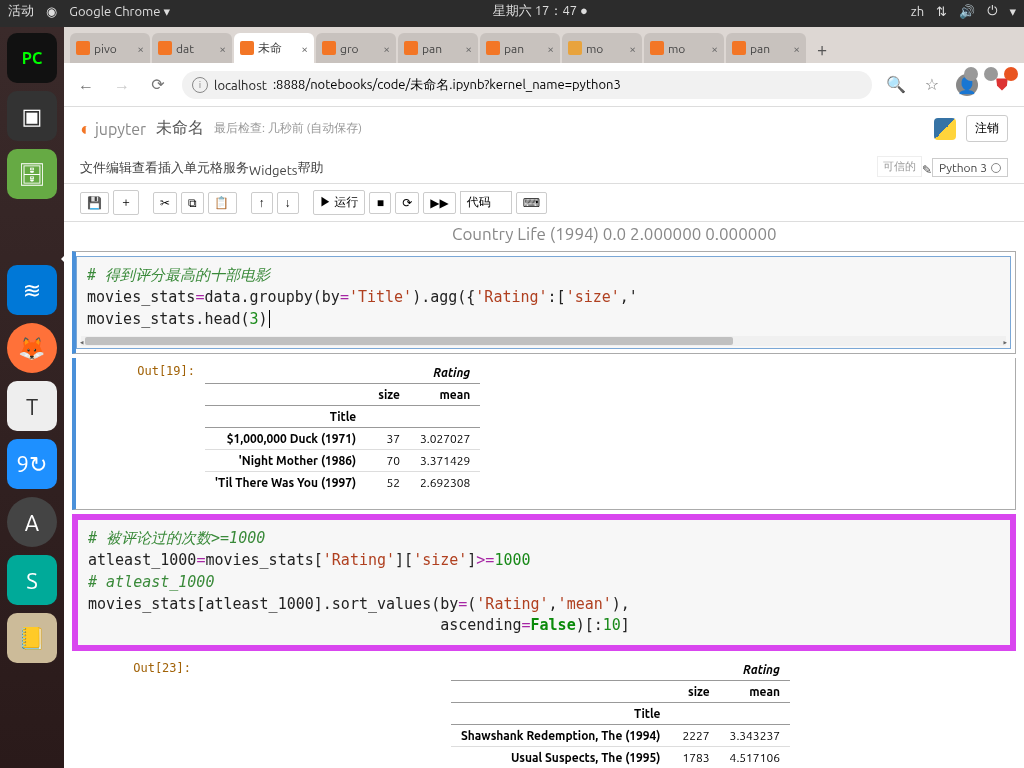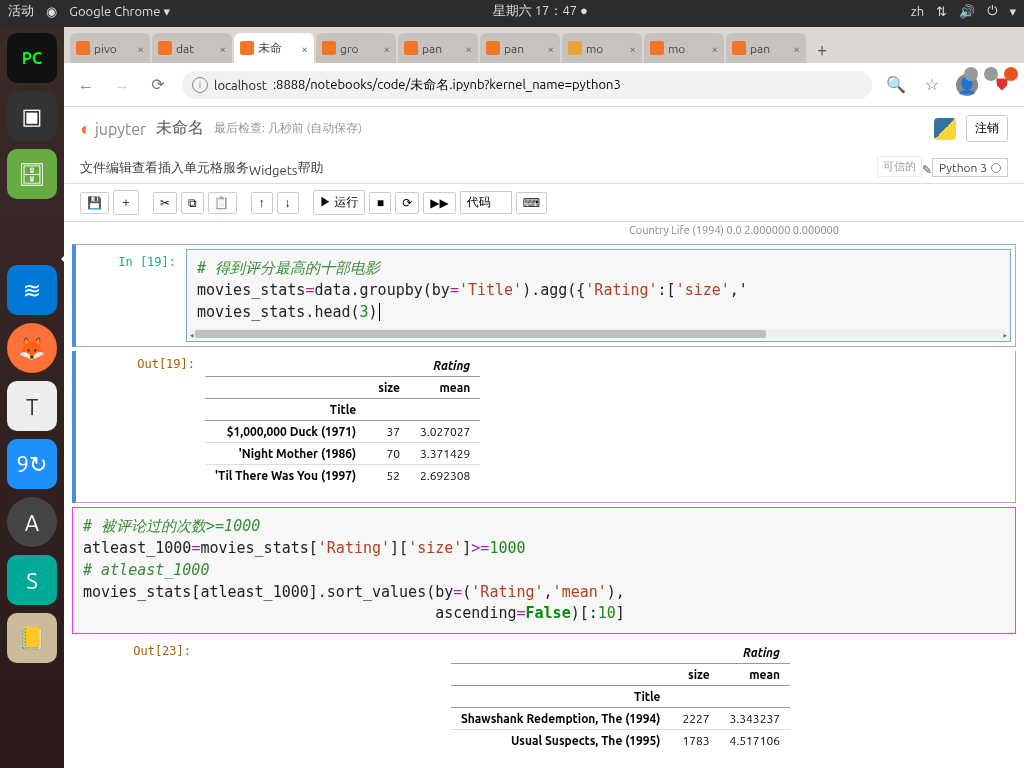--- a/index.html
+++ b/index.html
@@ -69,28 +69,28 @@
 .jup-menu .pen{font-size:12px;}
 .jup-menu .kernel{border:1px solid #ccc; padding:2px 6px; font-size:12px; display:flex;align-items:center;gap:4px;}
 .jup-menu .kdot{width:10px;height:10px;border:1px solid #888;border-radius:50%;}
 
 .jup-toolbar { display:flex; align-items:center; gap:4px; padding:6px 16px; border-bottom:1px solid #ddd;}
 .tb-btn { border:1px solid #ccc; padding:3px 6px; font-size:12px; background:#fff; border-radius:2px; min-width:22px; text-align:center;}
 .tb-sel { border:1px solid #ccc; padding:2px 20px 2px 6px; font-size:12px; background:#fff;}
 .tb-sep { width:6px;}
 
 .nb { padding:0 8px 20px 8px;}
-.trunc { color:#888; font-size:11px; text-align:center; padding:2px 0 4px 380px;}
+.trunc { color:#888; font-size:17px; padding:2px 0 4px 380px;}
 
 .cell { display:flex; margin:4px 0;}
 .prompt { width:110px; text-align:right; padding:6px 10px 0 0; font-family:monospace; font-size:12px;}
 .prompt.in { color:#2a7;}
 .prompt.out { color:#a16207;margin-left:19px;}
 .cell-body { flex:1; }
-.code-area { border:1px solid #d946ef; background:#f7f7f7; padding:8px 10px; font-family:monospace; font-size:15px; line-height:1.45; white-space:pre; overflow-x:hidden; position:relative;}
+.code-area { border:6px solid #d946ef; background:#f7f7f7; padding:8px 10px; font-family:monospace; font-size:15px; line-height:1.45; white-space:pre; overflow-x:hidden; position:relative;}
 .cell.selected .code-area { border:1px solid #7aa7d6;}
 .cell.selected { border-left:4px solid #4a90d9; background:#fff; padding:4px 4px 4px 0; border-top:1px solid #ababab; border-right:1px solid #ababab; border-bottom:1px solid #ababab;}
 .code-area .hscroll{position:absolute;left:4px;right:4px;bottom:2px;height:10px;background:#f0f0f0;}
 .code-area .hscroll .thumb{position:absolute;left:4px;top:1px;height:8px;width:70%;background:#c0c0c0;border-radius:2px;}
 .code-area .hscroll .arr{position:absolute;top:0;font-size:9px;color:#666;}
 .code-area .hscroll .arr.l{left:-2px;} .code-area .hscroll .arr.r{right:-2px;}
 
 .c-comment{color:#3a8a3a;font-style:italic;}
 .c-op{color:#a626a4;}
 .c-str{color:#b04020;}
@@ -269,21 +269,20 @@
       <span class="tb-btn">⟳</span>
       <span class="tb-btn">▶▶</span>
       <span class="tb-sel">代码</span>
       <span class="tb-btn">⌨</span>
     </div>
 
     <div class="nb">
       <div class="trunc">Country Life (1994)    0.0   2.000000   0.000000</div>
 
       <div class="cell selected">
-        <div class="prompt in">In [19]:</div>
         <div class="cell-body">
           <div class="code-area" style="padding-bottom:18px;"><span class="c-comment"># 得到评分最高的十部电影</span>
 <span class="c-id">movies_stats</span><span class="c-op">=</span><span class="c-id">data.groupby(by</span><span class="c-op">=</span><span class="c-str">'Title'</span><span class="c-id">).agg({</span><span class="c-str">'Rating'</span><span class="c-id">:[</span><span class="c-str">'size'</span><span class="c-id">,'</span>
 <span class="c-id">movies_stats.head(</span><span class="c-num">3</span><span class="c-id">)</span><span class="cursor"></span>
 <div class="hscroll"><span class="arr l">◂</span><div class="thumb"></div><span class="arr r">▸</span></div></div>
         </div>
       </div>
 
       <div class="cell" style="border-left:4px solid #4a90d9;border-bottom:1px solid #ababab;border-right:1px solid #ababab;padding-bottom:6px;">
         <div class="prompt out">Out[19]:</div>

